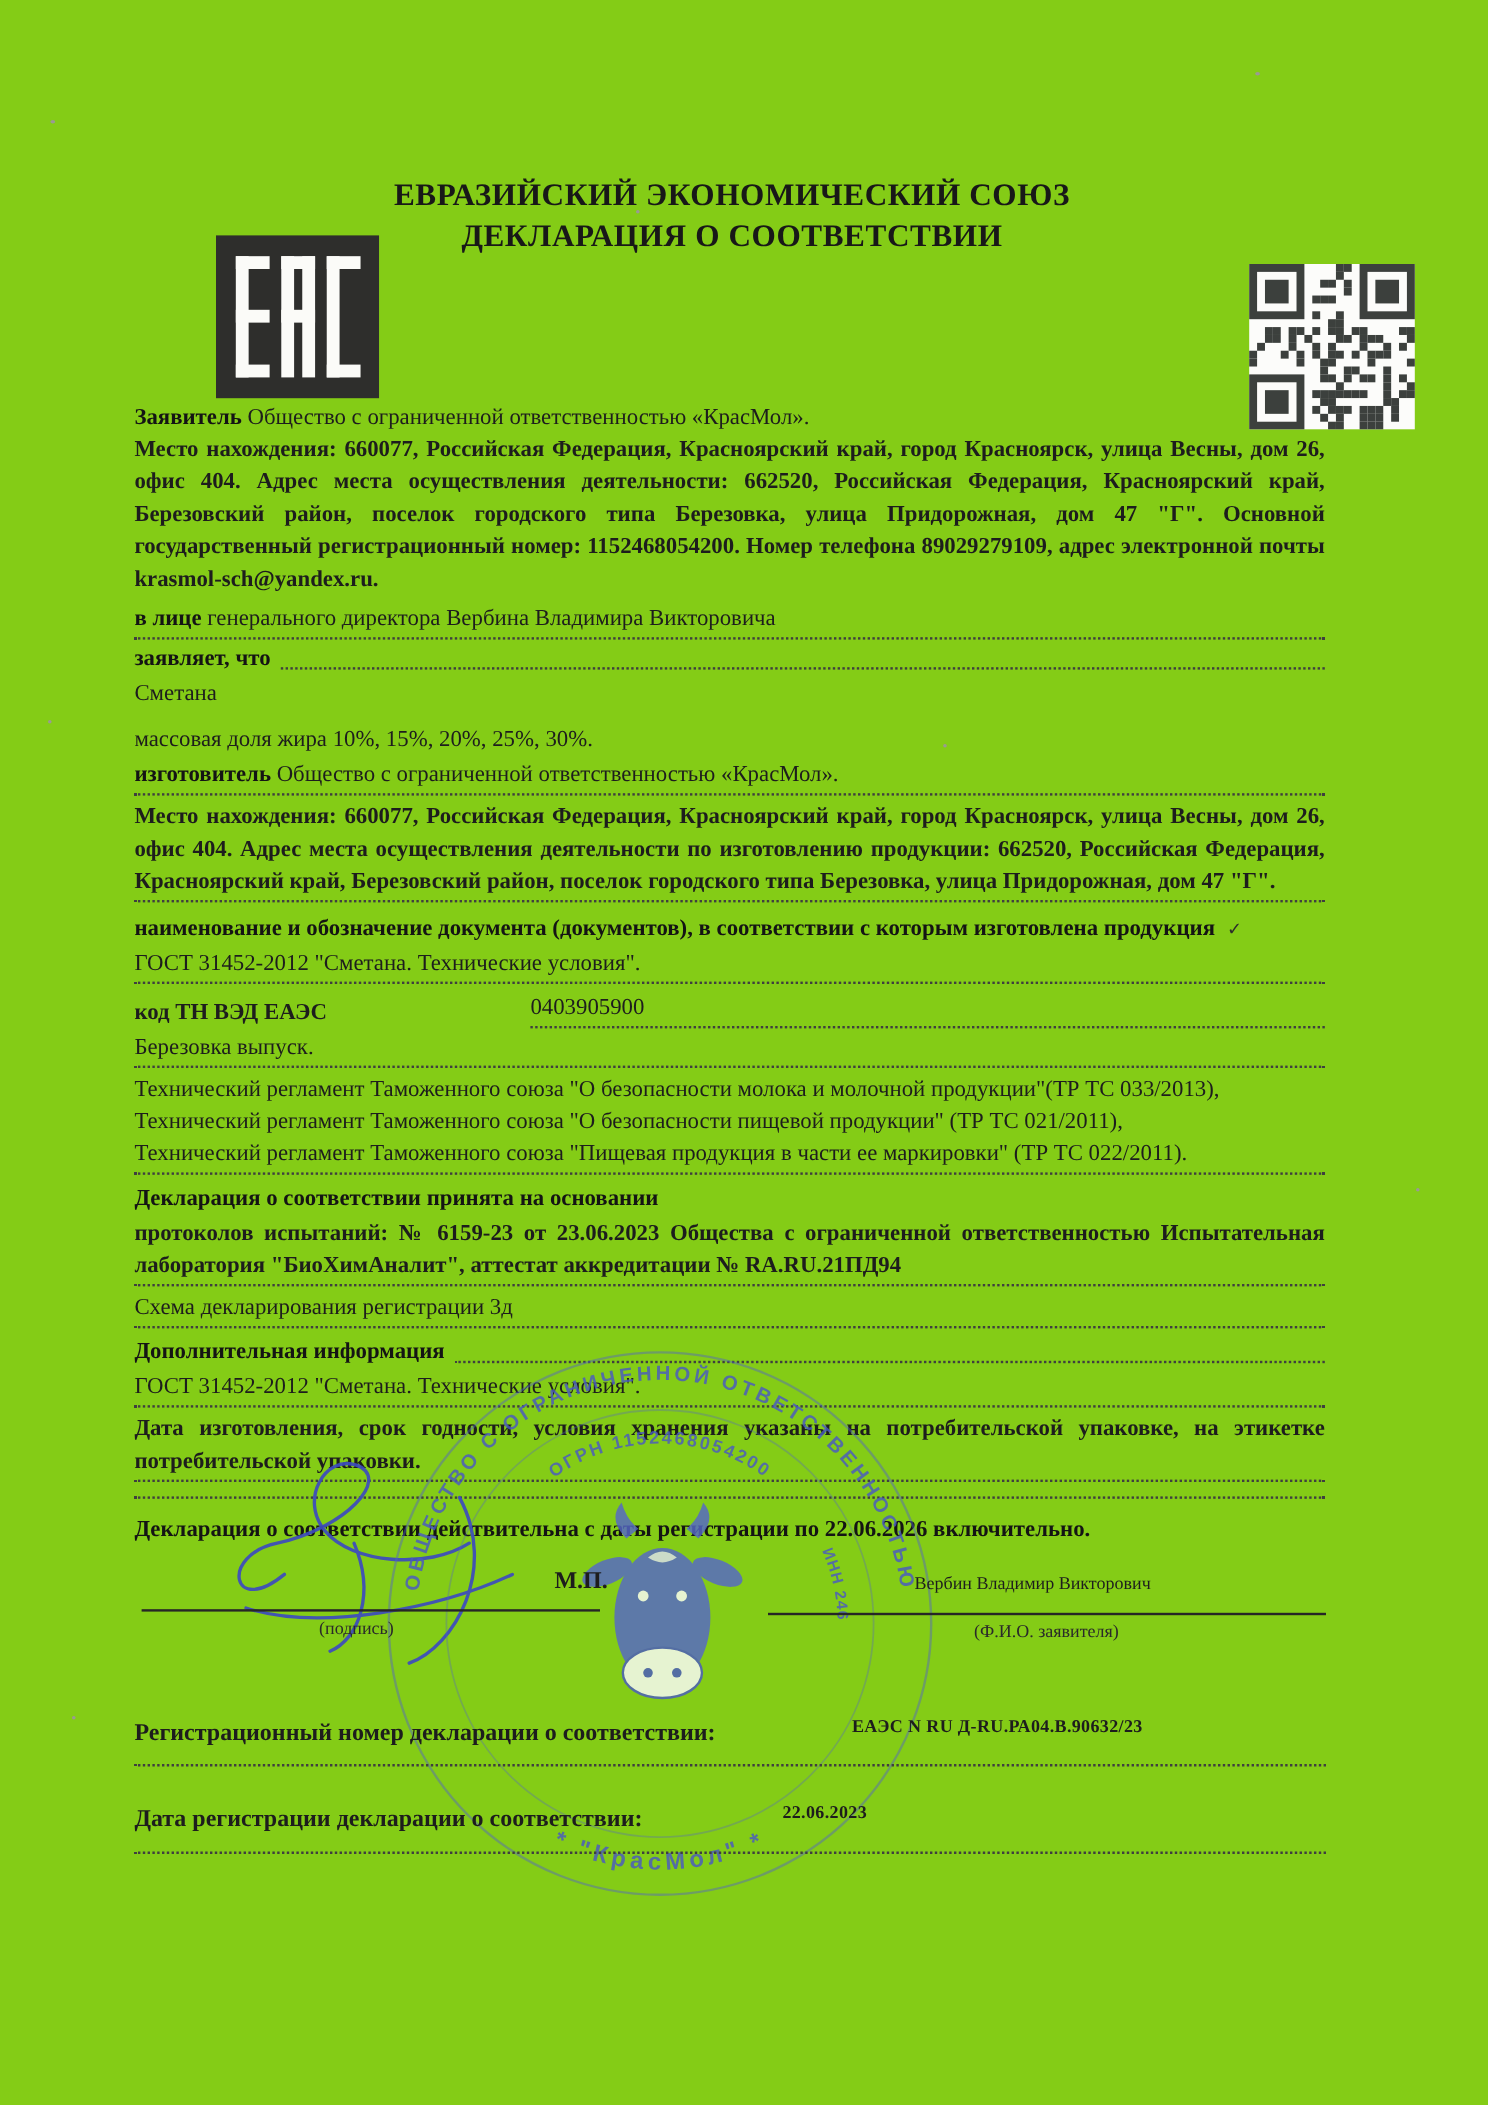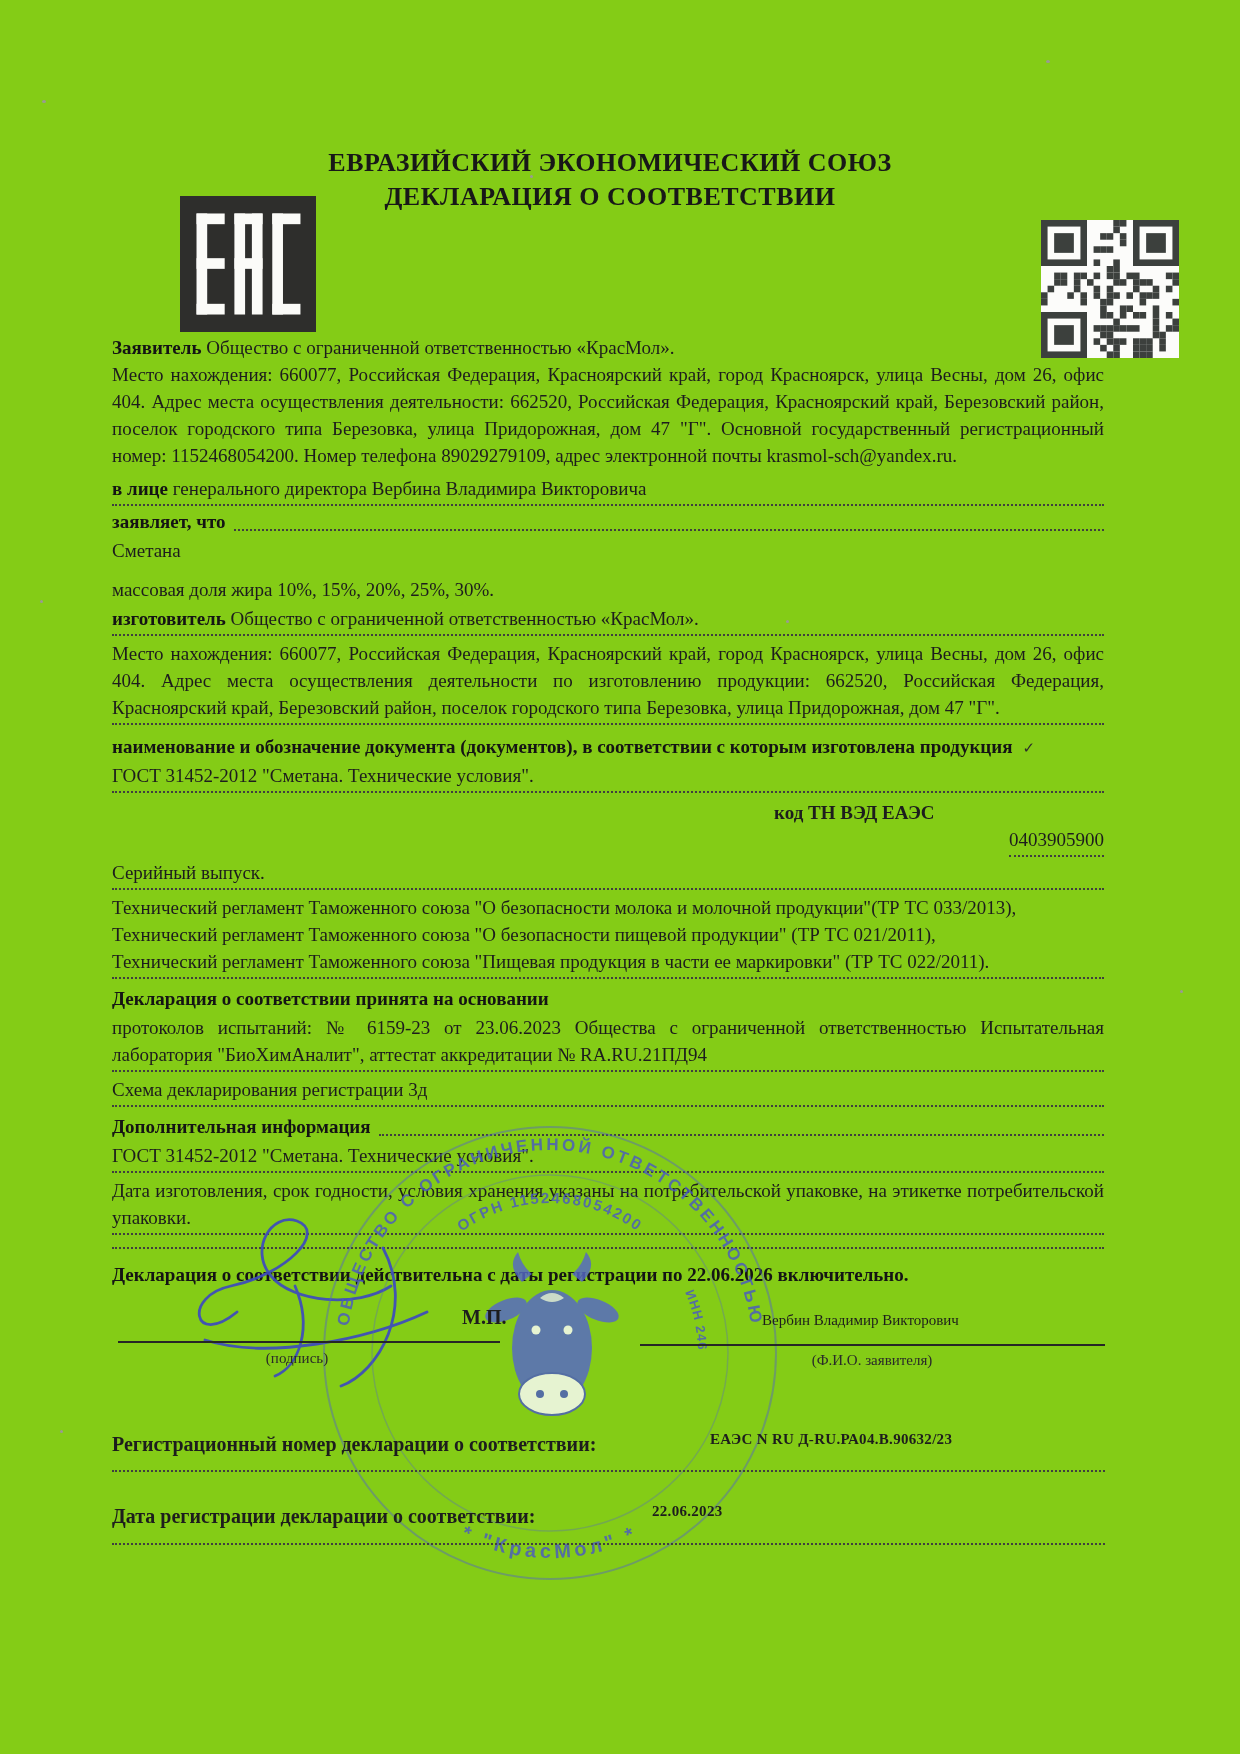--- a/index.html
+++ b/index.html
@@ -9,29 +9,29 @@
     font-family:"Liberation Serif","DejaVu Serif",serif;color:#1d1d1d;padding-left:41px;
   }
   
   .eac-logo{position:absolute;left:180px;top:196px;width:136px;height:136px;}
   .title{position:absolute;left:270px;top:146px;width:680px;text-align:center;}
   .title .t1,.title .t2{font-weight:bold;font-size:26px;line-height:34px;letter-spacing:.5px;color:#181818;}
   .qr{position:absolute;left:1040px;top:220px;width:140px;height:138px;}
   
   .col{position:absolute;left:112px;top:334px;width:992px;font-size:19px;line-height:27px;}
   .col p{margin:0;}
-  .just{text-align:justify;}
+  .just{text-align:justify;font-weight:bold;}
   .udot{border-bottom:2px dotted #3f3f3f;padding-bottom:2px;}
   .dotrule{border-bottom:2px dotted #3f3f3f;height:2px;}
   .flexline{display:flex;align-items:flex-end;}
   .fill{flex:1;border-bottom:2px dotted #3f3f3f;margin:0 0 4px 8px;}
   b{color:#141414;}
   .mb2{margin-bottom:2px!important}.mb4{margin-bottom:4px!important}
   .mb6{margin-bottom:6px!important}.mb8{margin-bottom:8px!important}.mb12{margin-bottom:12px!important}
-  .tnved-row{display:flex;align-items:flex-end;flex-direction:column;}
+  .tnved-row{display:flex;align-items:flex-end;}
   .tnved-row .lbl{width:330px;font-weight:bold;}
   .tnved-row .val{flex:1;border-bottom:2px dotted #3f3f3f;padding-bottom:2px;}
   .tick{font-size:15px;color:#2c2c2c;margin-left:10px;}
   
   .abs{position:absolute;}
   .line-solid{border-top:2px solid #262626;height:0;}
   .cap{font-size:15px;color:#2a2a2a;text-align:center;}
   .mp{font-weight:bold;font-size:20px;}
   .fio{font-size:15px;text-align:center;}
   .regline-label{font-weight:bold;font-size:20px;}
@@ -234,21 +234,21 @@
       <b>наименование и обозначение документа (документов), в соответствии с которым изготовлена продукция</b><span class="tick">✓</span>
     </p>
 
     <p class="udot mb6">ГОСТ 31452-2012  "Сметана. Технические условия".</p>
 
     <p class="tnved-row mb2">
       <span class="lbl">код ТН ВЭД ЕАЭС</span>
       <span class="val">0403905900</span>
     </p>
 
-    <p class="udot mb4">Серийный выпуск.</p>
+    <p class="udot mb4">Березовка выпуск.</p>
 
 
     <p>Технический регламент Таможенного союза "О безопасности молока и молочной продукции"(ТР ТС 033/2013),</p>
     <p>Технический регламент Таможенного союза "О безопасности пищевой продукции" (ТР ТС 021/2011),</p>
     <p class="udot mb6">Технический регламент Таможенного союза "Пищевая продукция в части ее маркировки" (ТР ТС 022/2011).</p>
 
     <p class="mb2">
       <b>Декларация о соответствии принята на основании</b>
     </p>
 

